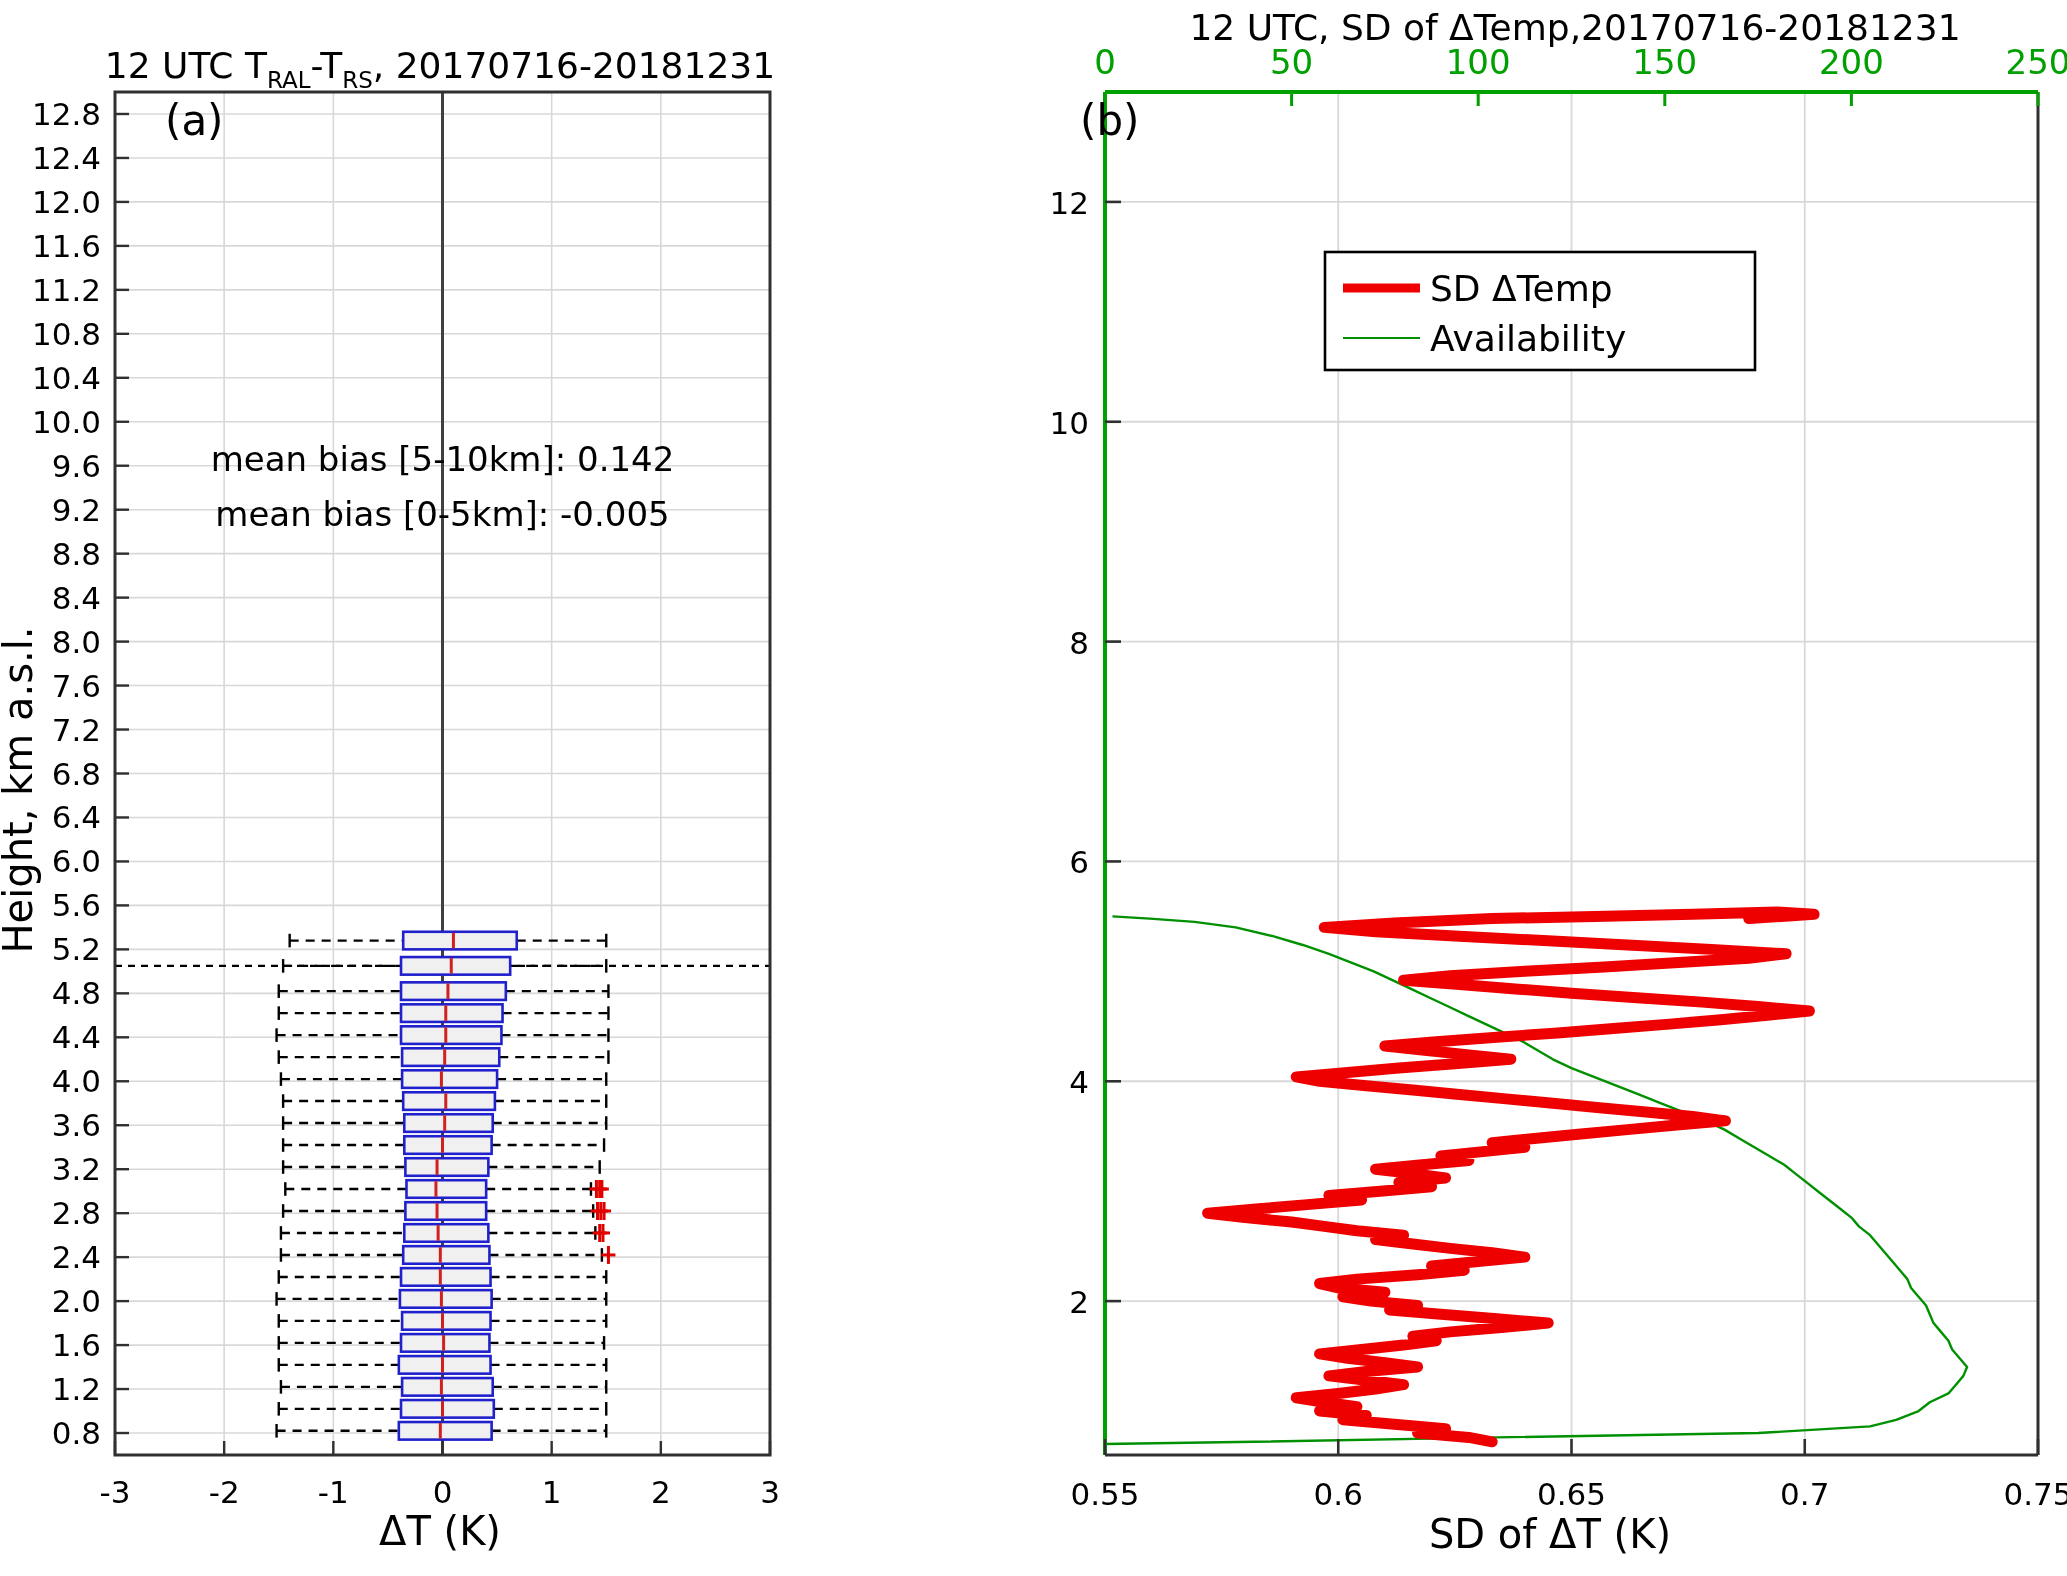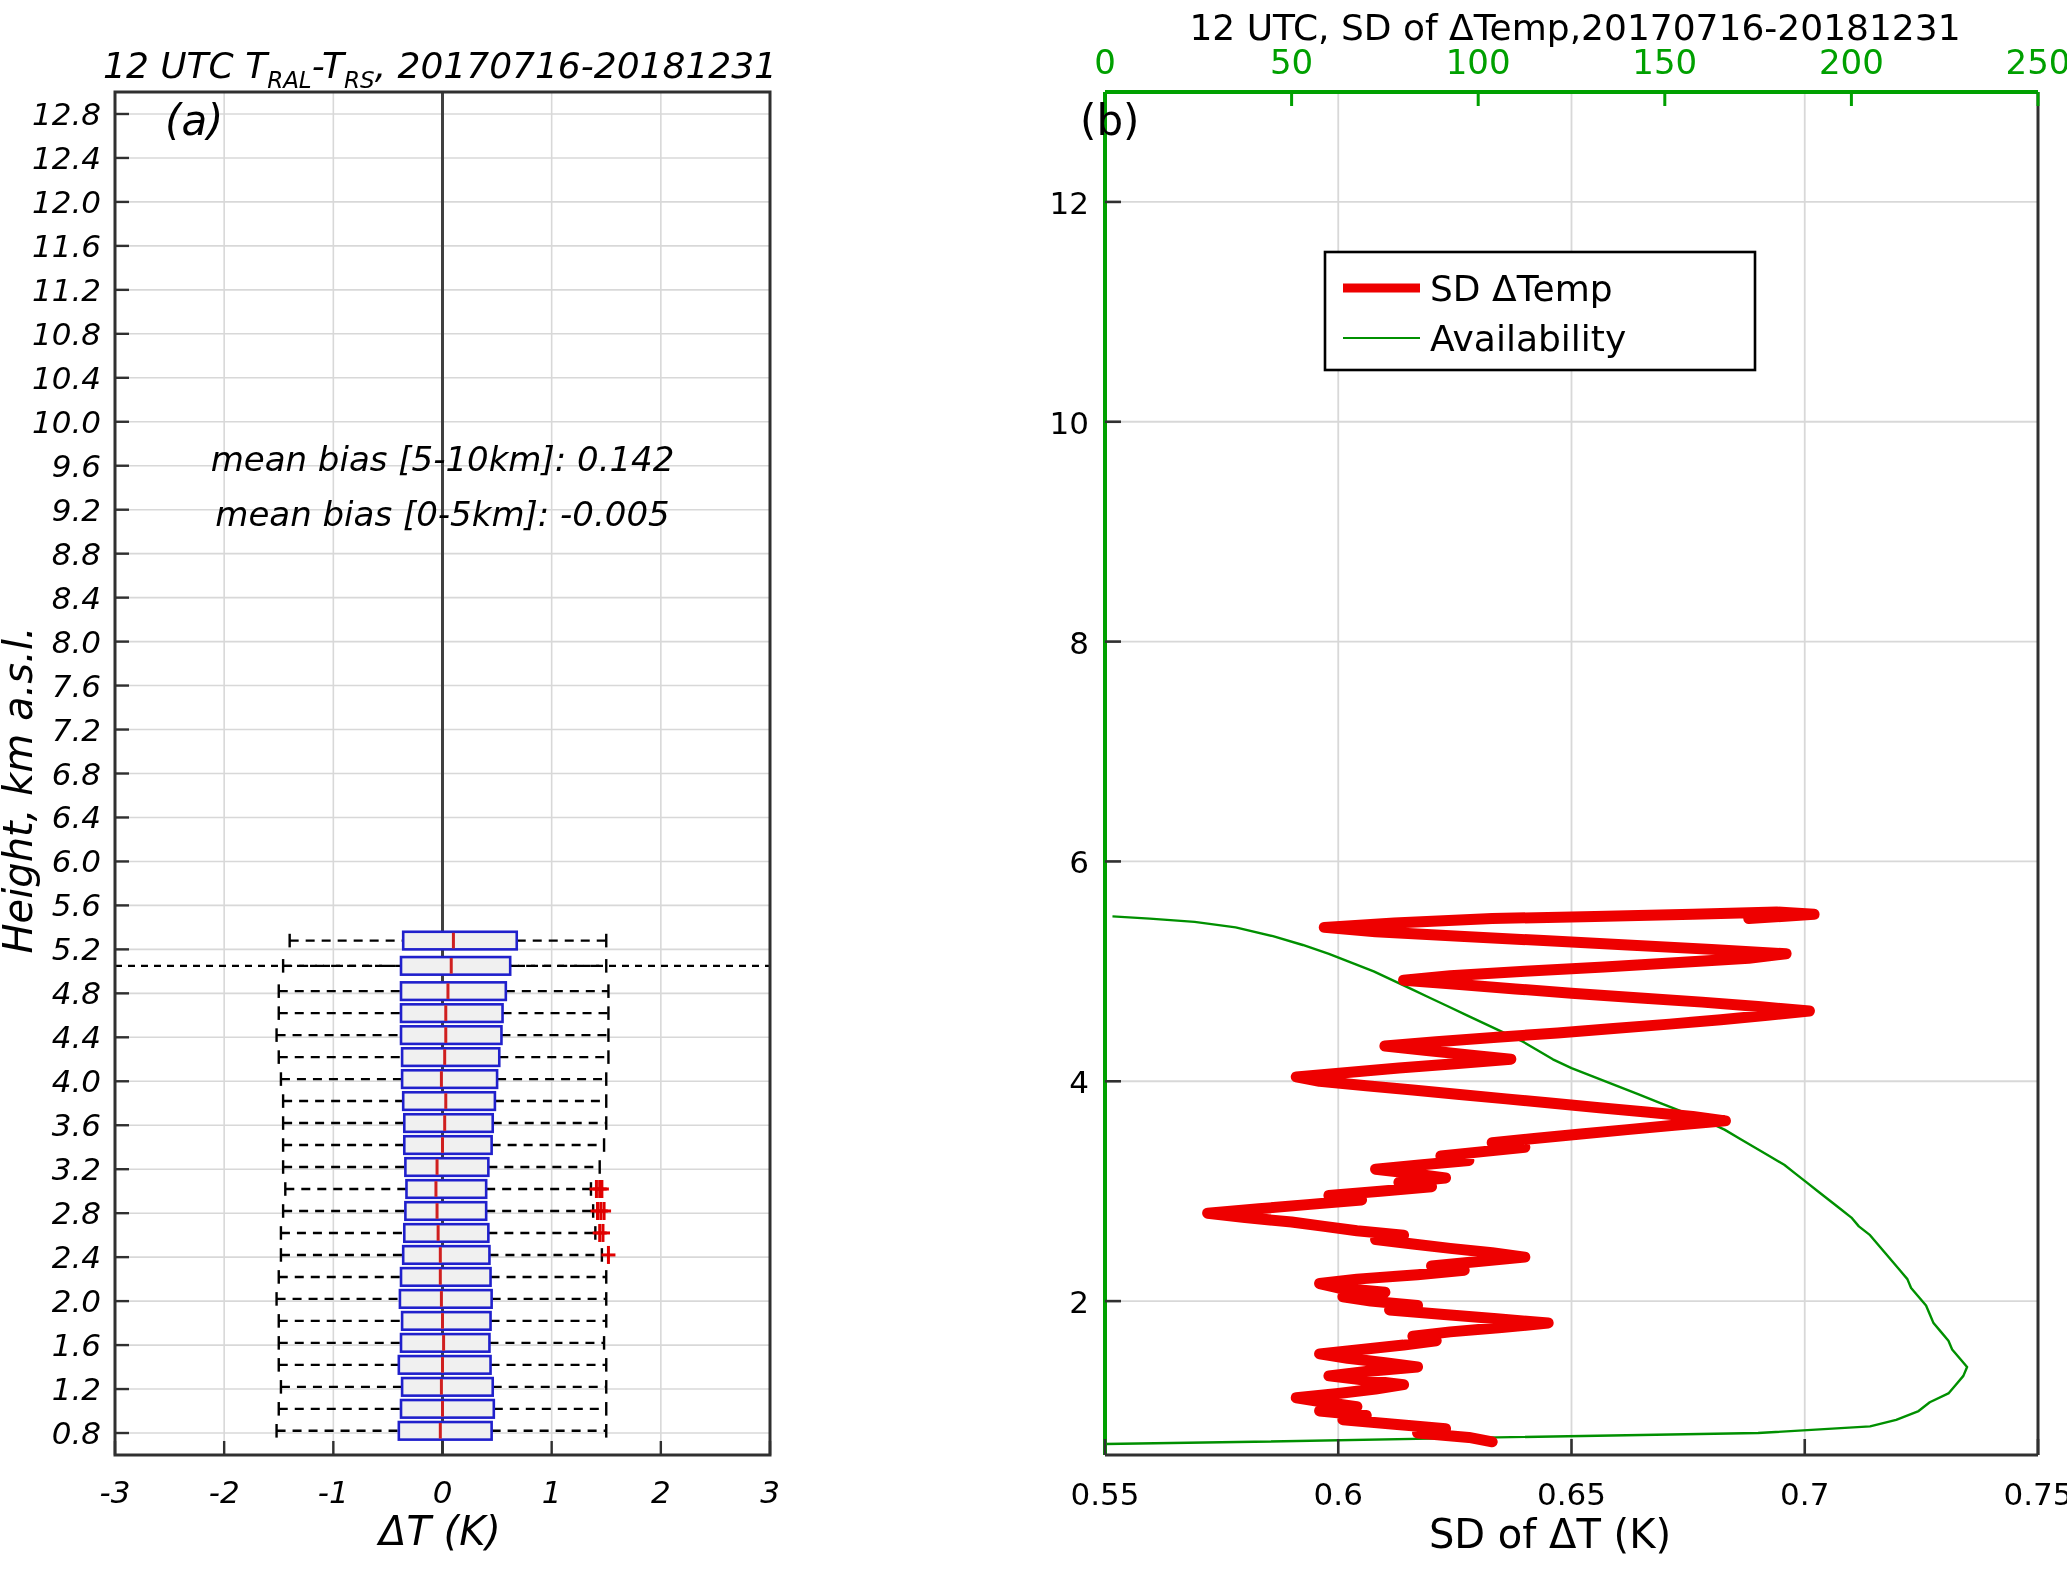--- a/index.html
+++ b/index.html
@@ -15,21 +15,21 @@
   .panel-letter{font-size:42px;}
   .annot{font-size:34px;}
   .legend-lbl{font-size:36px;}
   .sub{font-size:23px;}
 </style>
 </head>
 <body>
 
 <div id="figure">
 
-  <div class="panel" style="left:0px;top:0px;width:1030px;height:1576px;font-style:italic;">
+  <div class="panel" style="left:0px;top:0px;width:1030px;height:1576px;">
     <svg id="svg-a" width="1030" height="1576">
 
       <g>
         <text x="440" y="78" text-anchor="middle" class="panel-title">
           <tspan>12 UTC T</tspan><tspan class="sub" dy="10">RAL</tspan><tspan dy="-10">-T</tspan><tspan class="sub" dy="10">RS</tspan><tspan dy="-10">, 20170716-20181231</tspan>
         </text>
       </g>
       <g id="a-body">
           <rect x="115" y="92" width="655" height="1363" fill="#fff"></rect>
           <g>

